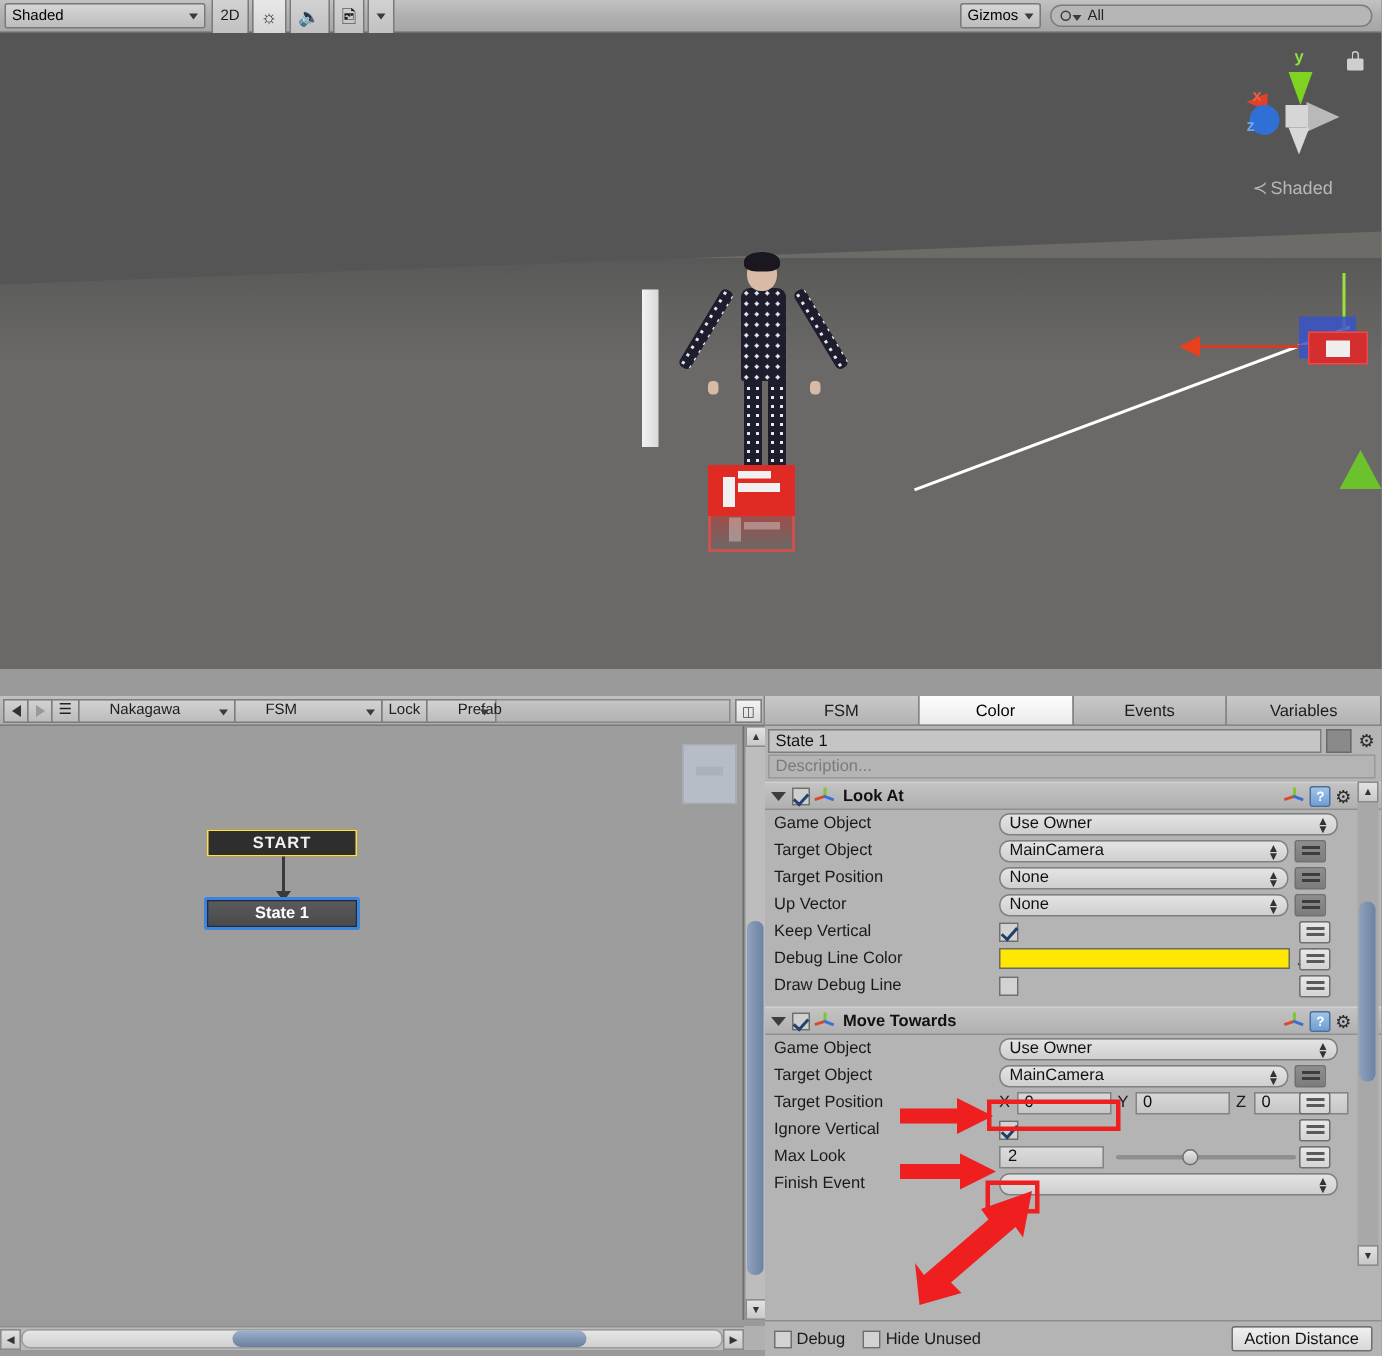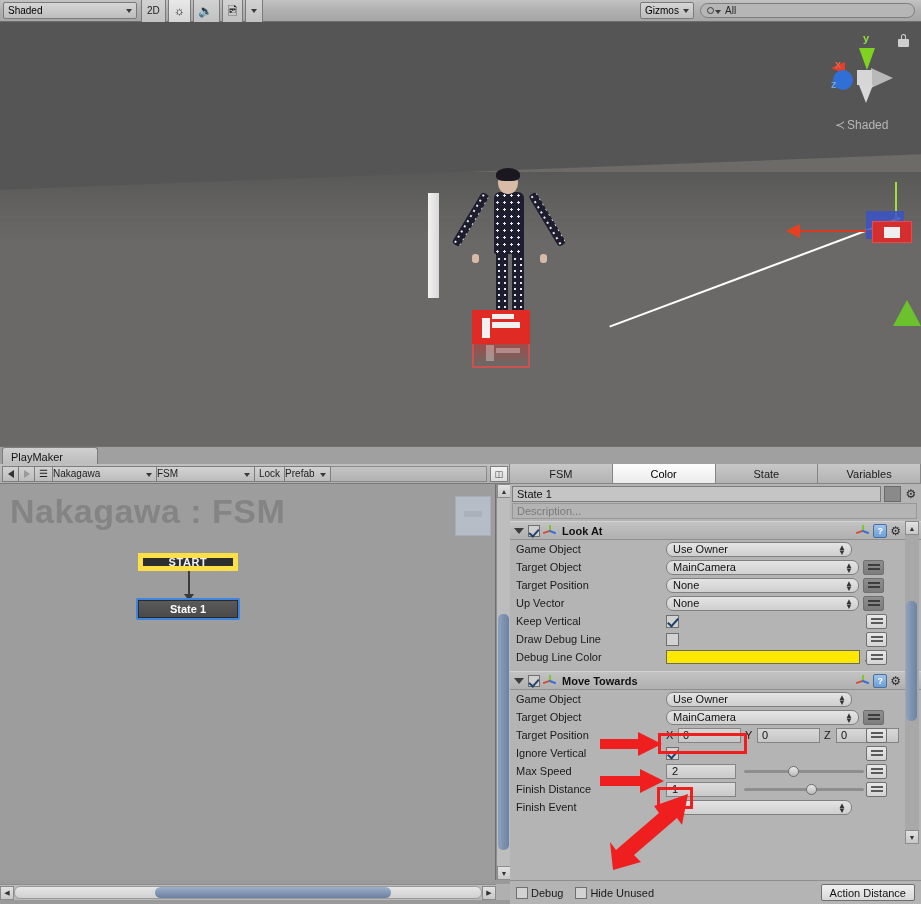--- a/index.html
+++ b/index.html
@@ -208,21 +208,21 @@
   .pmb {
     height:16px; min-width:17px; display:flex;align-items:center;justify-content:center;
     background:linear-gradient(to bottom,#d2d2d2,#bcbcbc);
     border:1px solid #7e7e7e; margin-right:-1px; font-size:10px; color:#222;
     padding:0 4px;
   }
   .pmb.dis { color:#8f8f8f; }
   .pmdd {
     height:16px; background:linear-gradient(to bottom,#d2d2d2,#bcbcbc);
     border:1px solid #7e7e7e; margin-right:-1px; position:relative;
-    display:flex;align-items:center;padding-left:0; font-size:10px; color:#1c1c1c;
+    display:flex;align-items:center;padding-left:20px; font-size:10px; color:#1c1c1c;
   }
   .pmdd .arrow{position:absolute;right:4px;top:6px;width:0;height:0;
     border-left:3px solid transparent;border-right:3px solid transparent;border-top:4px solid #3a3a3a;}
   .pm-filler{flex:1;height:16px;background:linear-gradient(to bottom,#c4c4c4,#b2b2b2);border:1px solid #8a8a8a;border-left:none;}
   .pm-minibtn{width:18px;height:16px;background:linear-gradient(to bottom,#f3f3f3,#dcdcdc);
     border:1px solid #7e7e7e;margin-left:3px;display:flex;align-items:center;justify-content:center;font-size:9px;color:#444;}
 
   
   .fsm-canvas {
     position:absolute; left:0; top:484px; width:496px; height:396px;
@@ -234,21 +234,21 @@
     font-size:34px; font-weight:bold; color:#848484;
     letter-spacing:0.5px;
   }
   .minimap {
     position:absolute; left:455px; top:12px; width:36px; height:40px;
     background:#b6bdc6; border:1px solid #a6adb6;
   }
   .minimap .inner { position:absolute; left:8px; top:14px; width:18px; height:6px; background:#aab1ba; }
   .node-start {
     position:absolute; left:138px; top:69px; width:100px; height:18px;
-    background:#2e2e2e; border:5px solid #fde047;
+    background:#2e2e2e; border:1px solid #fde047;
     display:flex;align-items:center;justify-content:center;
     color:#f1f1f1; font-size:11px; font-weight:bold; letter-spacing:.6px;
   }
   .arrow-line {
     position:absolute; left:188px; top:87px; width:1.5px; height:26px; background:#3a3a3a;
   }
   .arrow-head {
     position:absolute; left:184px; top:110px; width:0;height:0;
     border-left:5px solid transparent;border-right:5px solid transparent;border-top:7px solid #3a3a3a;
   }
@@ -335,21 +335,21 @@
   .prow { height:18px; display:flex; align-items:center; padding-left:6px; position:relative; }
   .plabel { width:150px; font-size:11px; color:#1a1a1a; }
   .pfield {
     height:15px; background:linear-gradient(to bottom,#e4e4e4,#cfcfcf);
     border:1px solid #808080; border-radius:7px;
     display:flex; align-items:center; padding-left:6px;
     font-size:11px; color:#111; position:relative;
   }
   .pfield .dstep{position:absolute;right:5px;top:2px;font-size:8px;line-height:5px;color:#333;text-align:center;}
   .pfield.wide { width:193px; }
-  .pfield.wide2 { width:186px; }
+  .pfield.wide2 { width:226px; }
   .binder {
     width:21px;height:15px;margin-left:4px; border:1px solid #707070; border-radius:2px;
     background:linear-gradient(to bottom,#8e8e8e,#7c7c7c);
     display:flex;flex-direction:column;align-items:center;justify-content:center;gap:2px;
   }
   .binder.light{background:linear-gradient(to bottom,#e8e8e8,#d4d4d4);}
   .binder i{display:block;width:12px;height:2px;background:#3d3d3d;}
   .binder.light i{background:#5a5a5a;}
   .pcheck { width:13px;height:13px;background:#d2d2d2;border:1px solid #6f6f6f;position:relative; }
   .pcheck.on::after{content:"";position:absolute;left:3px;top:0px;width:4px;height:9px;
@@ -480,25 +480,20 @@
       <div class="gz-persp">
         <span class="lt">≺</span><span>Shaded</span>
       </div>
       <div class="gz-lock">
         <div class="sh"></div>
           <div class="body"></div>
       </div>
     </div>
   </div>
 
-  <div class="pm-tabbar">
-    <div class="pm-tab">
-      <span>PlayMaker</span>
-    </div>
-  </div>
 
   <div class="pm-toolbar">
     <div class="pmb">
       <span style="width:0;height:0;border-top:4px solid transparent;border-bottom:4px solid transparent;border-right:6px solid #333;display:block;"></span>
     </div>
     <div class="pmb dis">
       <span style="width:0;height:0;border-top:4px solid transparent;border-bottom:4px solid transparent;border-left:6px solid #999;display:block;"></span>
     </div>
     <div class="pmb">
       <span style="font-size:10px;line-height:9px;">☰</span>
@@ -516,21 +511,20 @@
     </div>
     <div class="pmdd" style="width:47px;">
       <span>Prefab</span>
       <span class="arrow"></span>
     </div>
     <div class="pm-filler"></div>
     <div class="pm-minibtn">◫</div>
   </div>
 
   <div class="fsm-canvas">
-    <div class="fsm-title">Nakagawa : FSM</div>
     <div class="minimap">
       <div class="inner"></div>
     </div>
     <div class="node-start">
       <span>START</span>
     </div>
     <div class="arrow-line"></div>
     <div class="arrow-head"></div>
     <div class="node-state">
       <div class="node-state-inner">
@@ -557,21 +551,21 @@
   <div class="insp">
 
     <div class="insp-tabs">
       <div class="insp-tab">
         <span>FSM</span>
       </div>
       <div class="insp-tab active">
         <span>Color</span>
       </div>
       <div class="insp-tab">
-        <span>State</span>
+        <span>Events</span>
       </div>
       <div class="insp-tab">
         <span>Variables</span>
       </div>
     </div>
 
     <div class="state-row">
       <div class="state-name-field">
         <span>State 1</span>
       </div>
@@ -652,32 +646,32 @@
       <div class="prow">
         <span class="plabel">Keep Vertical</span>
         <span class="pcheck on"></span>
         <span class="binder light" style="position:absolute;left:352px;">
             <i></i>
             <i></i>
           </span>
       </div>
 
       <div class="prow">
-        <span class="plabel">Draw Debug Line</span>
-        <span class="pcheck"></span>
-        <span class="binder light" style="position:absolute;left:352px;">
-            <i></i>
-            <i></i>
-          </span>
-      </div>
-
-      <div class="prow">
         <span class="plabel">Debug Line Color</span>
         <span class="color-field"></span>
         <span class="eyedrop">🖌</span>
+        <span class="binder light" style="position:absolute;left:352px;">
+            <i></i>
+            <i></i>
+          </span>
+      </div>
+
+      <div class="prow">
+        <span class="plabel">Draw Debug Line</span>
+        <span class="pcheck"></span>
         <span class="binder light" style="position:absolute;left:352px;">
             <i></i>
             <i></i>
           </span>
       </div>
 
 
       <div class="action-header" style="margin-top:5px;">
         <span class="foldout"></span>
         <span class="ck on"></span>
@@ -743,48 +737,34 @@
       <div class="prow">
         <span class="plabel">Ignore Vertical</span>
         <span class="pcheck on"></span>
         <span class="binder light" style="position:absolute;left:352px;">
             <i></i>
             <i></i>
           </span>
       </div>
 
       <div class="prow">
-        <span class="plabel">Max Speed</span>
+        <span class="plabel">Max Look</span>
         <span class="num-field">
           <span>2</span>
         </span>
         <span class="slider">
           <span class="trk"></span>
           <span class="knb" style="left:44px;"></span>
         </span>
         <span class="binder light" style="position:absolute;left:352px;">
             <i></i>
             <i></i>
           </span>
       </div>
 
-      <div class="prow">
-        <span class="plabel">Finish Distance</span>
-        <span class="num-field">
-          <span>1</span>
-        </span>
-        <span class="slider">
-          <span class="trk"></span>
-          <span class="knb" style="left:62px;"></span>
-        </span>
-        <span class="binder light" style="position:absolute;left:352px;">
-            <i></i>
-            <i></i>
-          </span>
-      </div>
 
       <div class="prow">
         <span class="plabel">Finish Event</span>
         <span class="pfield wide2">
           <span></span>
           <span class="dstep">▲<br>▼</span>
         </span>
       </div>
 
     </div>

